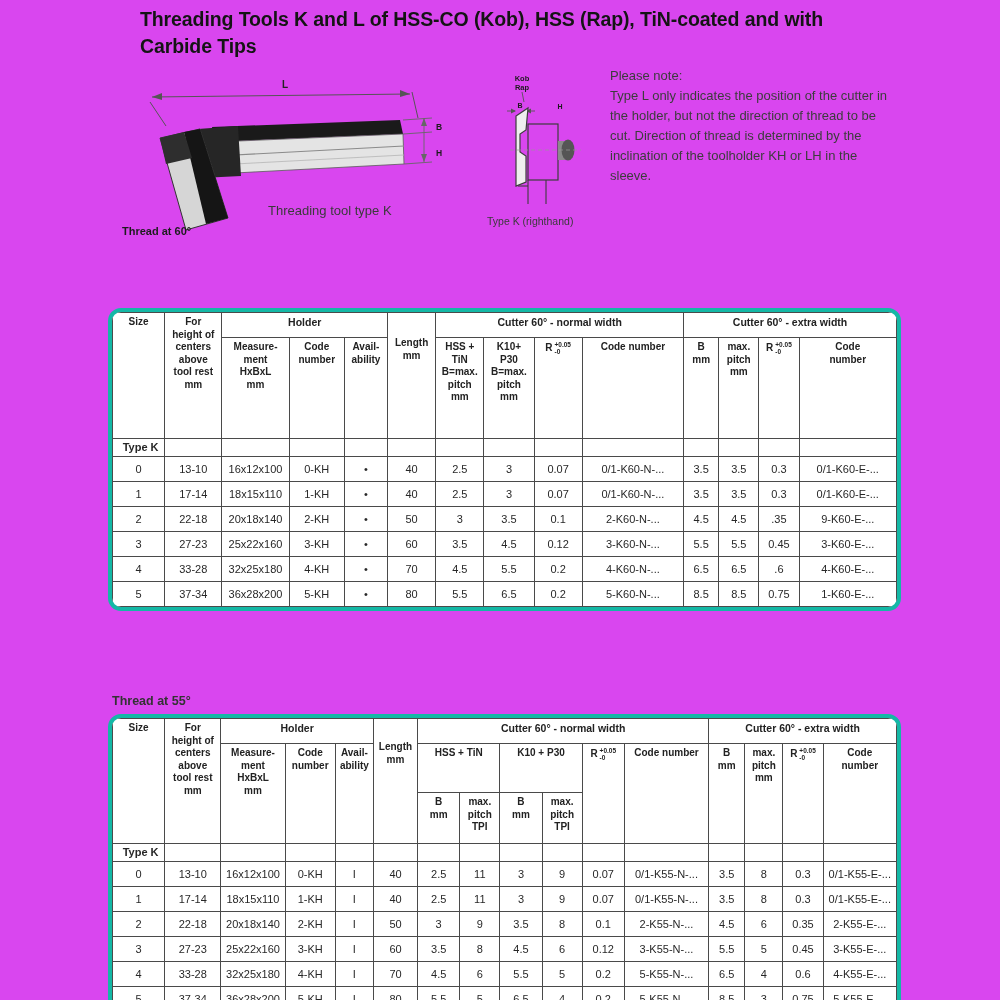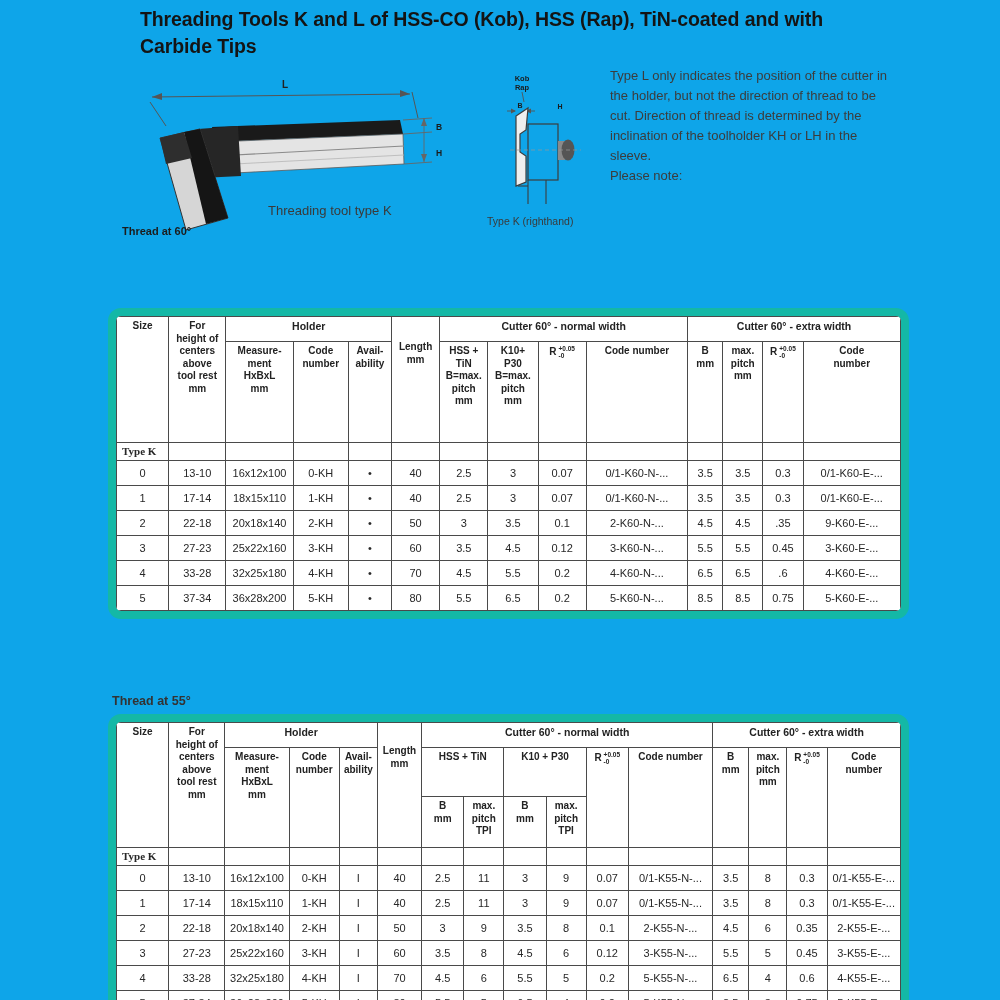--- a/index.html
+++ b/index.html
@@ -1,17 +1,17 @@
 <!DOCTYPE html>
 <html><head>
 <meta charset="utf-8">
 <style>
   html,body { margin:0; padding:0; background:#ffffff; }
   .page {
-    position:relative; width:1000px; height:1000px; background:#0ea5e9;
+    position:relative; width:1000px; height:1000px; background:#d946ef;
     font-family:"Liberation Sans", sans-serif; color:#2b2b2b; overflow:hidden;
   }
   .title {
     position:absolute; left:140px; top:6px; width:775px;
     font-size:19.5px; font-weight:700; line-height:27px; color:#141414;
     white-space:pre-line; letter-spacing:-0.1px;
   }
   
   .note { position:absolute; left:610px; top:66px; width:288px; font-size:13px; line-height:20px; color:#3c3c3c; }
   
@@ -19,35 +19,35 @@
   .fig-side { position:absolute; left:480px; top:72px; width:115px; height:142px; }
   .cap-main { position:absolute; left:268px; top:203px; font-size:13px; color:#3a3a3a; }
   .cap-side { position:absolute; left:487px; top:215px; font-size:10.5px; color:#3a3a3a; }
   .lbl-thread60 { position:absolute; left:122px; top:225px; font-size:11px; font-weight:700; color:#1c1c1c; }
   svg text { font-family:"Liberation Sans", sans-serif; }
   
   .howto { position:absolute; left:134px; top:279px; font-size:13.5px; color:#2e2e2e; }
   .iso { position:absolute; left:112px; top:606px; width:784px; font-size:13px; line-height:21px; color:#333; }
   .t55head { position:absolute; left:112px; top:694px; font-size:12.5px; font-weight:600; color:#333; }
   
-  .twrap { position:absolute; left:108px; width:785px; border:8px solid #14b8a6; border-radius:13px; overflow:hidden; background:#fff; }
+  .twrap { position:absolute; left:108px; width:785px; border:4px solid #14b8a6; border-radius:13px; overflow:hidden; background:#fff; }
   .twrap.t60 { top:308px; }
   .twrap.t55 { top:714px; }
   table { border-collapse:collapse; width:100%; table-layout:fixed; }
   th, td { border:1px solid #4a4a4a; padding:1px; text-align:center; overflow:hidden; }
   th { font-size:10px; font-weight:700; line-height:12.5px; white-space:pre-line; color:#222; vertical-align:top; padding-top:3px; }
   td { font-size:11px; color:#272727; vertical-align:middle; line-height:13px; }
   .grp { height:20px; font-size:10.5px;margin-top:8px; }
   .t60 .h2 th { height:96px; }
   .t55 .h2 th { height:44px; }
   .t55 .h3 th { height:46px; }
   .low  { padding-top:24px; }
   .t55 .low { padding-top:22px; }
   tbody tr:first-child td { height:15px; }
-  tbody tr:first-child td:first-child { font-weight:700; text-align:left; padding-left:5px;font-family:Liberation Serif, serif; }
+  tbody tr:first-child td:first-child { font-weight:700; text-align:center; padding-left:5px; }
   tbody tr:not(:first-child) td { height:22px; }
   .tol { display:inline-block; vertical-align:middle; margin-left:2px; font-size:6.5px; line-height:7px; font-weight:600; text-align:left; }
   .tol i { display:block; font-style:normal; }
 </style>
 </head>
 <body>
 
 <div class="page">
 
   <div class="title">Threading Tools K and L of HSS-CO (Kob), HSS (Rap), TiN-coated and with
@@ -113,22 +113,22 @@
         <line x1="38" y1="114" x2="48" y2="114"></line>
       </g>
     </svg>
   </div>
 
   <div class="lbl-thread60">Thread at 60°</div>
   <div class="cap-main">Threading tool type K</div>
   <div class="cap-side">Type K (righthand)</div>
 
   <div class="note">
+    <div>Please note:</div>
     <div>Type L only indicates the position of the cutter in the holder, but not the direction of thread to be cut.  Direction of thread is determined by the inclination of the toolholder KH or LH in the sleeve.</div>
-    <div>Please note:</div>
   </div>
 
 
   <div class="twrap t60">
     <table>
       <colgroup>
         <col style="width:52px">
           <col style="width:57px">
           <col style="width:67px">
           <col style="width:55px">
@@ -293,21 +293,21 @@
             <td>5-KH</td>
             <td>•</td>
             <td>80</td>
             <td>5.5</td>
             <td>6.5</td>
             <td>0.2</td>
             <td>5-K60-N-...</td>
             <td>8.5</td>
             <td>8.5</td>
             <td>0.75</td>
-            <td>5-K60-E-...</td>
+            <td>1-K60-E-...</td>
           </tr>
         </tbody>
     </table>
   </div>
 
 
   <div class="t55head">Thread at 55°</div>
 
   <div class="twrap t55">
     <table>

